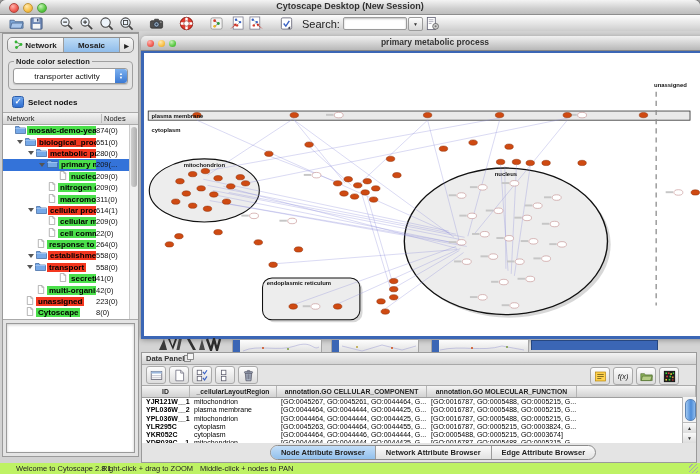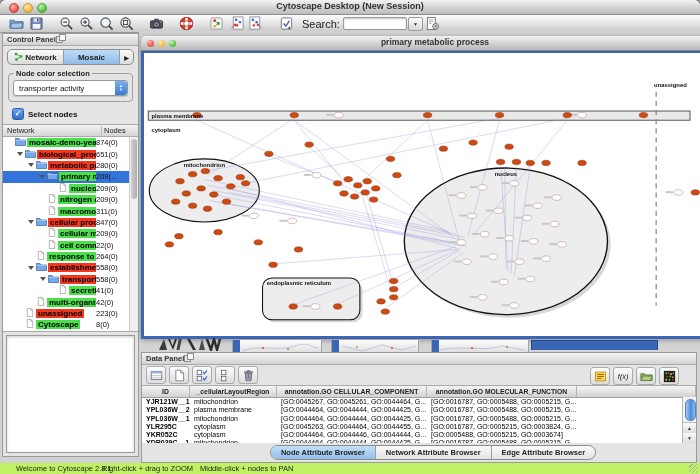--- a/index.html
+++ b/index.html
@@ -29,21 +29,21 @@
   
   .control-panel{position:absolute;left:2px;top:33px;width:137px;height:424px;
     background:#e4e4e4;border:1px solid #9a9a9a;display:flex;flex-direction:column;box-sizing:border-box;}
   .panel-head{height:11px;background:linear-gradient(#f3f3f3,#d3d3d3);border-bottom:1px solid #a8a8a8;
     display:flex;align-items:center;font-size:7.5px;font-weight:bold;color:#333;padding:0 4px;}
   .cp-tabs{display:flex;height:14px;margin:3px 4px 2px 4px;border:1px solid #8f8f8f;border-radius:5px;
     overflow:hidden;background:linear-gradient(#fafafa,#dcdcdc);font-size:8px;font-weight:bold;color:#222;}
   .cp-tab{display:flex;align-items:center;justify-content:center;flex:1;gap:2px;border-right:1px solid #9c9c9c;}
   .cp-tab.sel{background:linear-gradient(#bedcf6,#8fbcea);}
   .cp-tab-arrow{width:13px;display:flex;align-items:center;justify-content:center;font-size:6px;color:#222;}
-  .groupbox{position:relative;margin:6px 5px 2px 5px;border:1px solid #a0a0a0;border-radius:4px;padding:6px 4px 5px 4px;}
+  .groupbox{position:relative;margin:6px 5px 2px 5px;border:1px solid #a0a0a0;border-radius:4px;padding:6px 4px 5px 4px;text-align:center;}
   .groupbox .gb-title{position:absolute;top:-5px;left:5px;background:#e4e4e4;padding:0 2px;
     font-size:7.5px;font-weight:bold;color:#222;}
   .combo{display:flex;align-items:center;height:14px;border:1px solid #999;border-radius:3px;background:#fff;
     box-shadow:0 1px 1px rgba(0,0,0,.15);}
   .combo .combo-text{flex:1;font-size:8px;color:#111;padding-left:5px;white-space:nowrap;overflow:hidden;}
   .combo .stepper{width:12px;height:14px;border-radius:0 3px 3px 0;
     background:linear-gradient(#7db1ef,#3a79d4);display:flex;flex-direction:column;align-items:center;justify-content:center;
     color:#fff;font-size:4px;line-height:4px;}
   .checkrow{display:flex;align-items:center;gap:4px;margin:4px 0 4px 9px;font-size:8px;font-weight:bold;color:#111;}
   .checkbox{width:10px;height:10px;border-radius:2.5px;background:linear-gradient(#6fa6ec,#2e6dd0);
@@ -237,27 +237,20 @@
         <svg width="15" height="15" viewBox="0 0 16 16">
           <rect x="2.5" y="1.5" width="8.5" height="13" fill="#fff" stroke="#667" stroke-width="0.9"></rect>
           <path d="M4 4h5M4 6h5M4 8h3" stroke="#99a" stroke-width="0.8"></path>
           <circle cx="11.3" cy="11" r="3.1" fill="#cfcfcf" stroke="#555" stroke-width="0.8"></circle>
           <circle cx="11.3" cy="11" r="1.1" fill="#777"></circle>
         </svg>
       </span>
   </div>
 
   <div class="control-panel">
-    <div class="panel-head">
-      <span>Control Panel</span>
-      <span><svg width="10" height="9" viewBox="0 0 10 9">
-            <rect x="0.5" y="2.5" width="6" height="6" fill="#e8e8e8" stroke="#777" stroke-width="0.8"></rect>
-            <rect x="3.5" y="0.5" width="6" height="6" fill="#f6f6f6" stroke="#777" stroke-width="0.8"></rect>
-          </svg></span>
-    </div>
     <div class="cp-tabs" id="cp-tabs">
         <div class="cp-tab">
           <span><svg width="9" height="9" viewBox="0 0 9 9">
               <path d="M2 2L7 4.5L2.5 7.5" stroke="#2e8a2e" fill="none" stroke-width="0.8"></path>
               <circle cx="2" cy="2" r="1.4" fill="#35b435"></circle>
               <circle cx="7" cy="4.5" r="1.4" fill="#35b435"></circle>
               <circle cx="2.5" cy="7.5" r="1.4" fill="#35b435"></circle>
             </svg></span>
           <span>Network</span>
         </div>
@@ -348,21 +341,21 @@
           <span class="tr-label" style="background:#4be04b">macromolecule</span>
           <span class="tr-nodes">311(0)</span>
         </div>
         <div class="tr-row" style="padding-left:25px">
           <span class="tr-arrow"></span>
           <span><svg width="11" height="9" viewBox="0 0 11 9" style="flex:none;margin-right:1px">
               <path d="M0.5 1.5h3.5l1 1.5h5.5v5.5h-10z" fill="#76a9e8" stroke="#3a639c" stroke-width="0.7"></path>
               <path d="M0.5 3h10v1h-10z" fill="#9cc1f0"></path>
             </svg></span>
           <span class="tr-label" style="background:#f4371f">cellular process</span>
-          <span class="tr-nodes">847(0)</span>
+          <span class="tr-nodes">614(1)</span>
         </div>
         <div class="tr-row" style="padding-left:36px">
           <span style="width:9px;flex:none"></span>
           <span><svg width="8" height="9" viewBox="0 0 8 10" style="flex:none;margin-right:2px">
               <path d="M1 0.5h4l2 2v7H1z" fill="#fff" stroke="#999" stroke-width="0.8"></path>
               <path d="M5 0.5v2h2" fill="none" stroke="#999" stroke-width="0.8"></path>
             </svg></span>
           <span class="tr-label" style="background:#4be04b">cellular metabo</span>
           <span class="tr-nodes">209(0)</span>
         </div>
@@ -386,21 +379,21 @@
         </div>
         <div class="tr-row" style="padding-left:25px">
           <span class="tr-arrow"></span>
           <span><svg width="11" height="9" viewBox="0 0 11 9" style="flex:none;margin-right:1px">
               <path d="M0.5 1.5h3.5l1 1.5h5.5v5.5h-10z" fill="#76a9e8" stroke="#3a639c" stroke-width="0.7"></path>
               <path d="M0.5 3h10v1h-10z" fill="#9cc1f0"></path>
             </svg></span>
           <span class="tr-label" style="background:#f4371f">establishment of lo</span>
           <span class="tr-nodes">558(0)</span>
         </div>
-        <div class="tr-row" style="padding-left:37px">
+        <div class="tr-row" style="padding-left:24px">
           <span class="tr-arrow"></span>
           <span><svg width="11" height="9" viewBox="0 0 11 9" style="flex:none;margin-right:1px">
               <path d="M0.5 1.5h3.5l1 1.5h5.5v5.5h-10z" fill="#76a9e8" stroke="#3a639c" stroke-width="0.7"></path>
               <path d="M0.5 3h10v1h-10z" fill="#9cc1f0"></path>
             </svg></span>
           <span class="tr-label" style="background:#f4371f">transport</span>
           <span class="tr-nodes">558(0)</span>
         </div>
         <div class="tr-row" style="padding-left:47px">
           <span style="width:9px;flex:none"></span>

